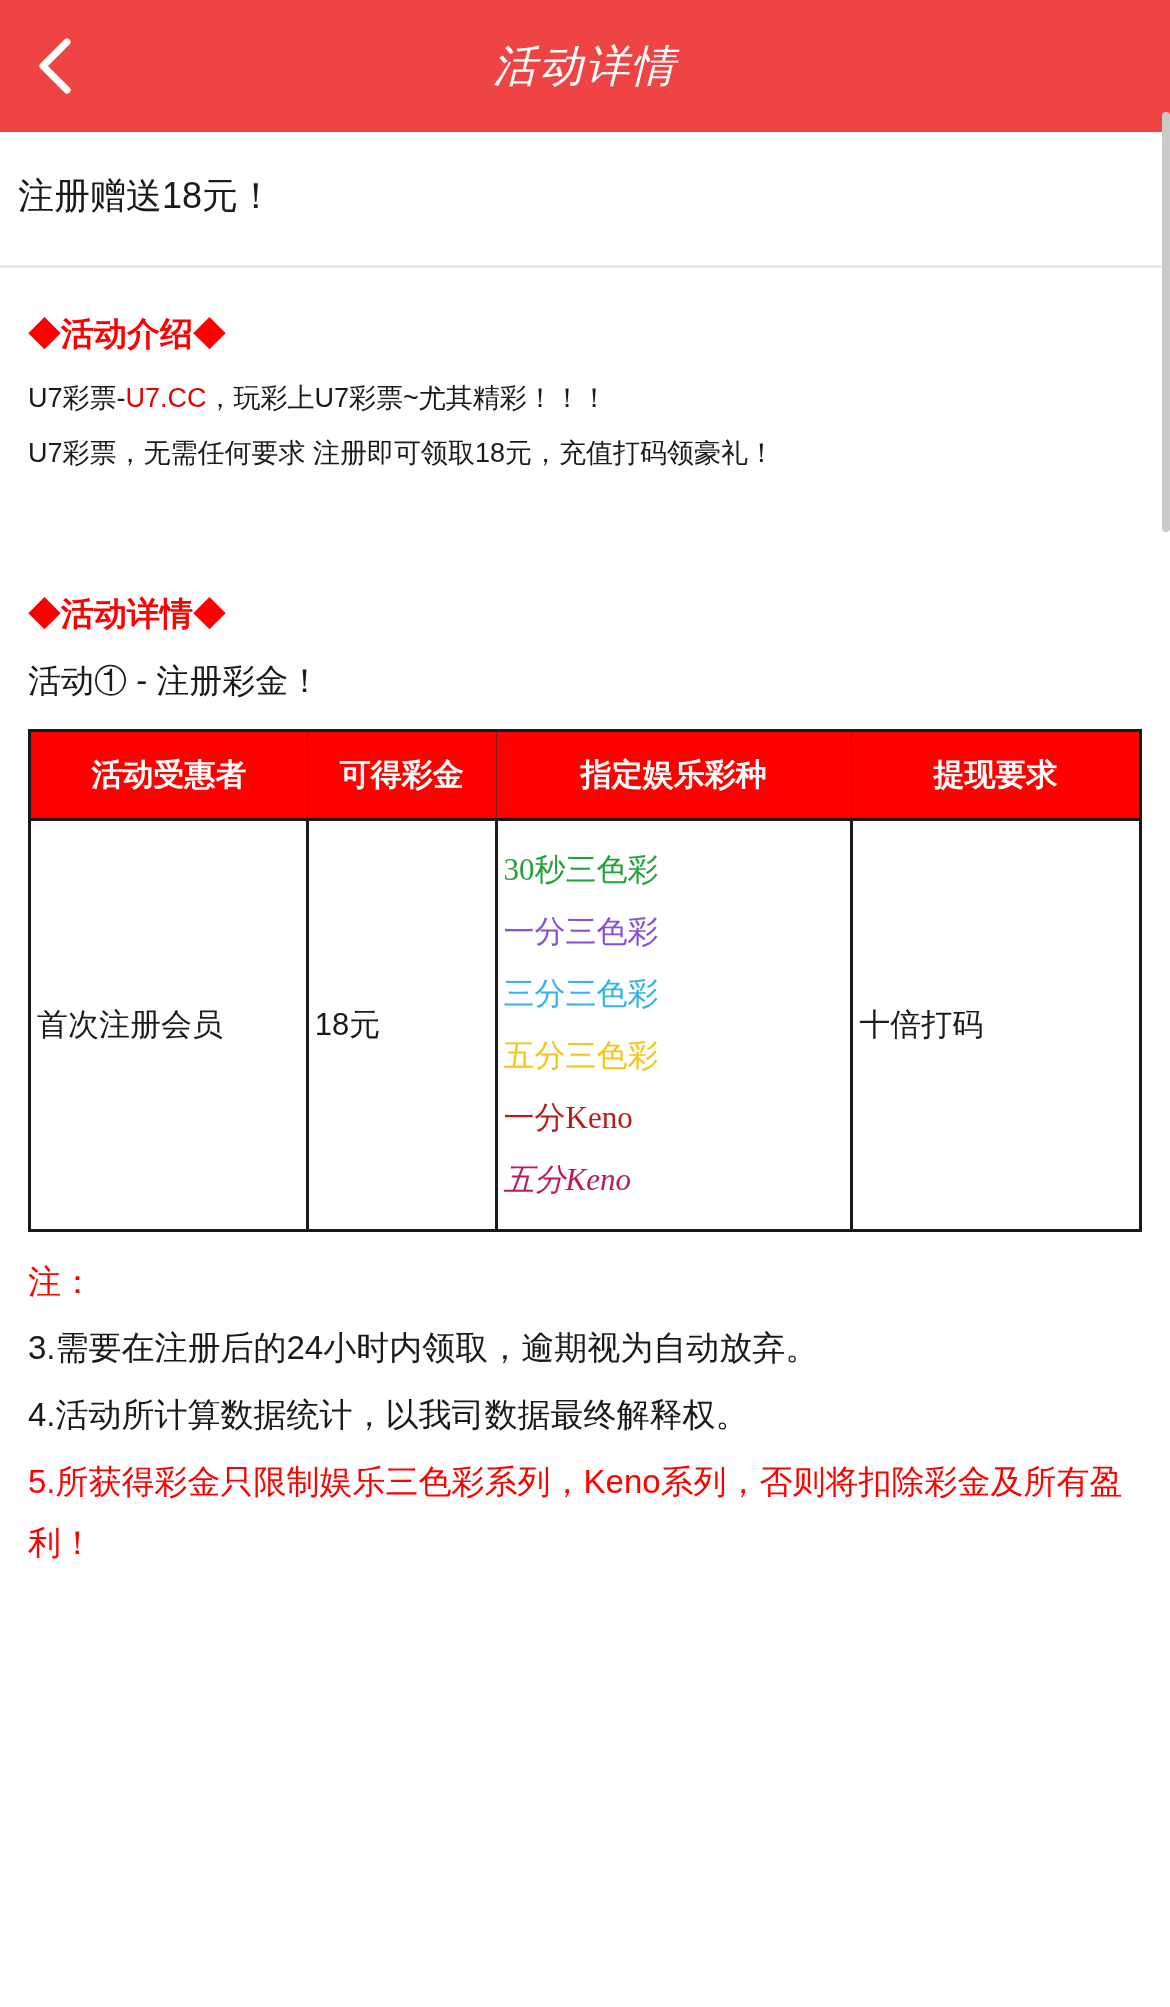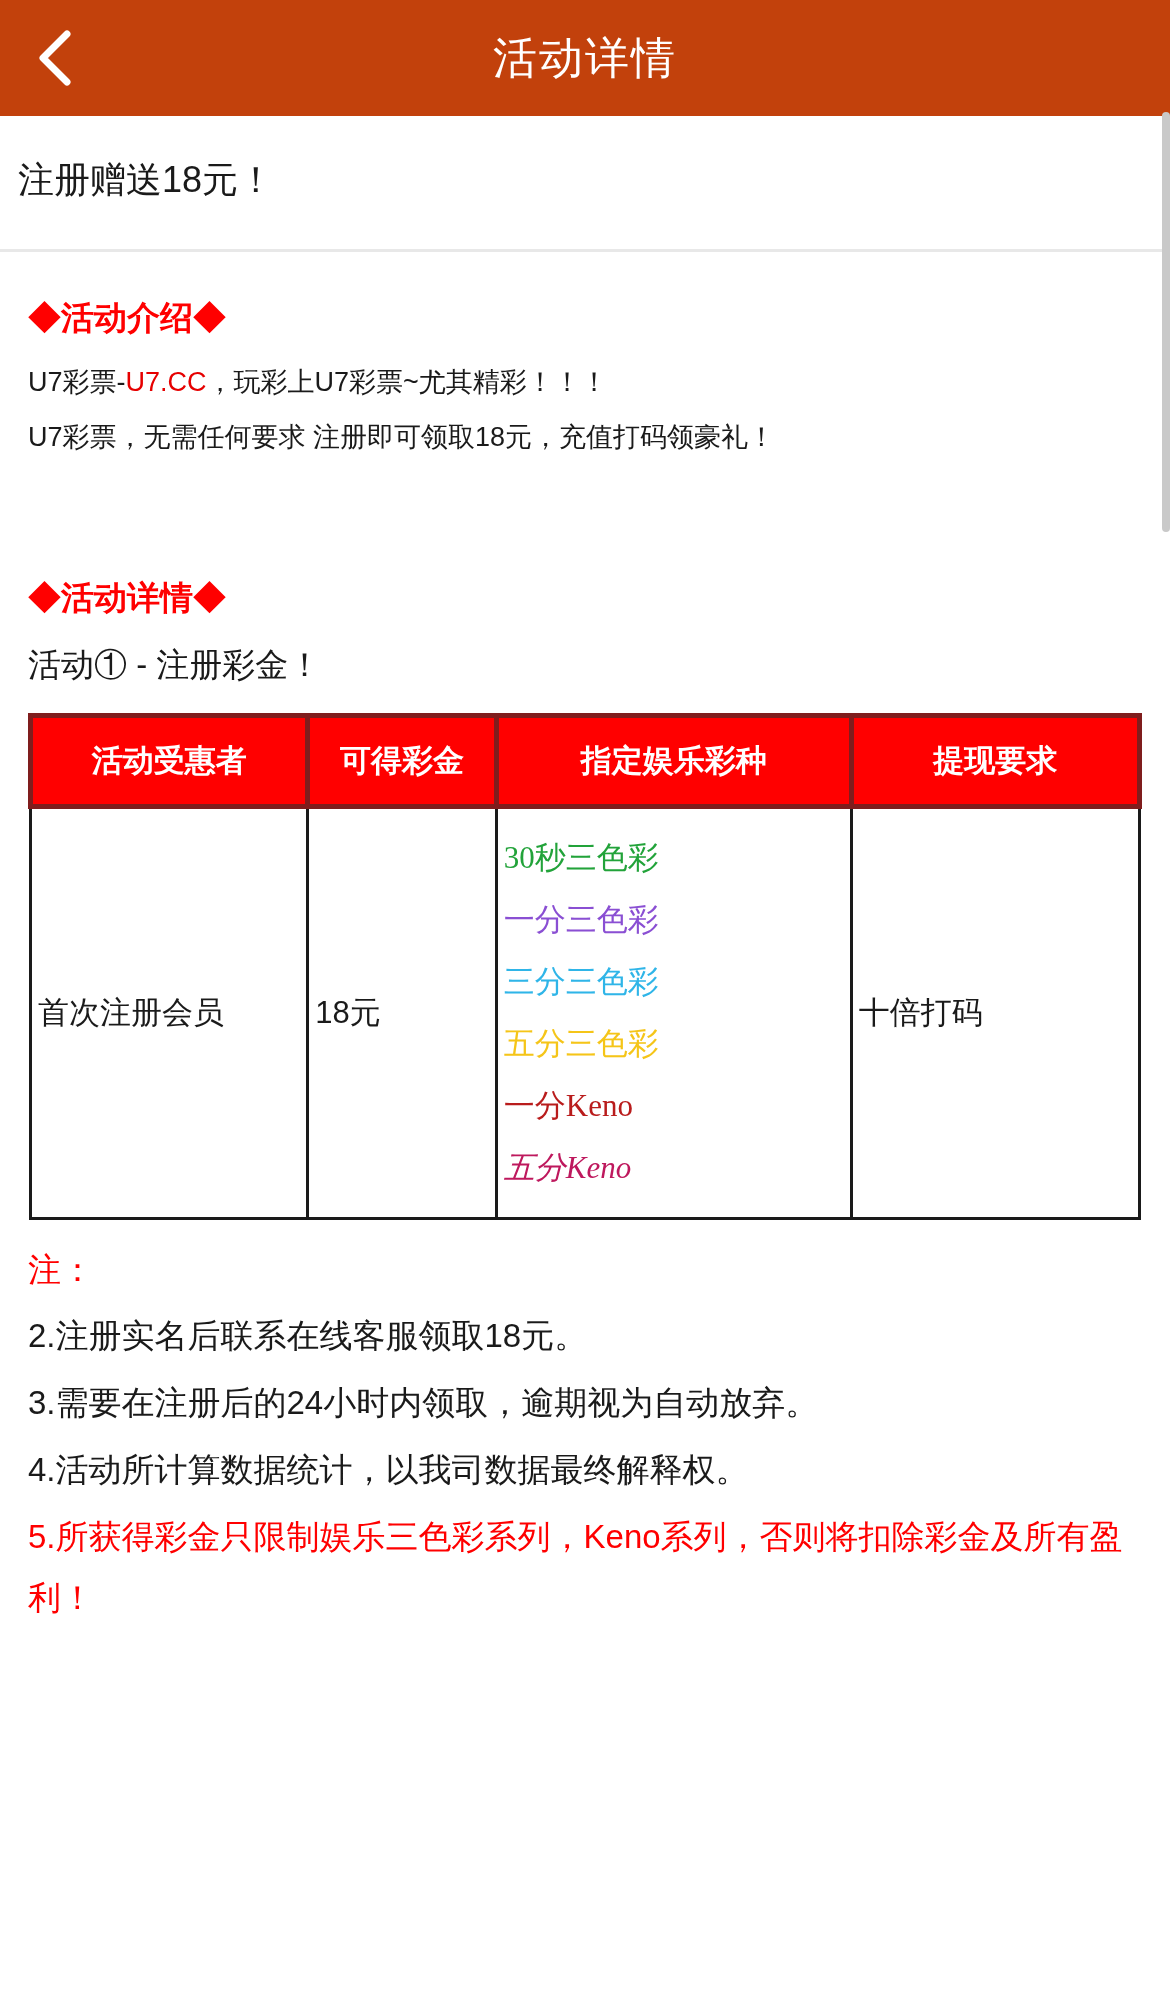--- a/index.html
+++ b/index.html
@@ -10,25 +10,26 @@
     font-family: "Liberation Sans", sans-serif;
   }
   body {
     width: 1170px;
     min-height: 2007px;
     position: relative;
   }
 
   
   .header {
-    height: 116px;
-    background: #c2410c;
+    height: 132px;
+    background: #ef4444;
     display: flex;
     align-items: center;
     position: relative;
+    font-style: italic;
   }
   .back-btn {
     width: 110px;
     height: 108px;
     display: flex;
     align-items: center;
     justify-content: center;
     cursor: pointer;
   }
   .back-chevron {
@@ -87,21 +88,21 @@
     border-collapse: collapse;
     border: 3px solid #1a1a1a;
     table-layout: fixed;
   }
   table.promo-table th {
     background: #ff0000;
     color: #ffffff;
     font-size: 31px;
     font-weight: bold;
     padding: 22px 4px;
-    border: 5px solid #7f1d1d;
+    border: 1px solid #7f1d1d;
     text-align: center;
   }
   table.promo-table td {
     border: 3px solid #1a1a1a;
     text-align: left;
     font-size: 31px;
     color: #1a1a1a;
     padding: 18px 6px;
     vertical-align: middle;
   }
@@ -194,21 +195,20 @@
               <div style="color: #be185d; font-style: italic;">五分Keno</div>
             </td>
           <td>十倍打码</td>
         </tr>
       </tbody>
     </table>
 
     <div class="notes">
       <div class="notes-label">注：</div>
       <div id="notes-list">
-          <p class="note-item">2.注册实名后联系在线客服领取18元。</p>
           <p class="note-item">3.需要在注册后的24小时内领取，逾期视为自动放弃。</p>
           <p class="note-item">4.活动所计算数据统计，以我司数据最终解释权。</p>
           <p class="note-item red">5.所获得彩金只限制娱乐三色彩系列，Keno系列，否则将扣除彩金及所有盈利！</p>
         </div>
     </div>
   </div>
 </div>
 
 <div class="scroll-track">
   <div class="scroll-thumb"></div>

